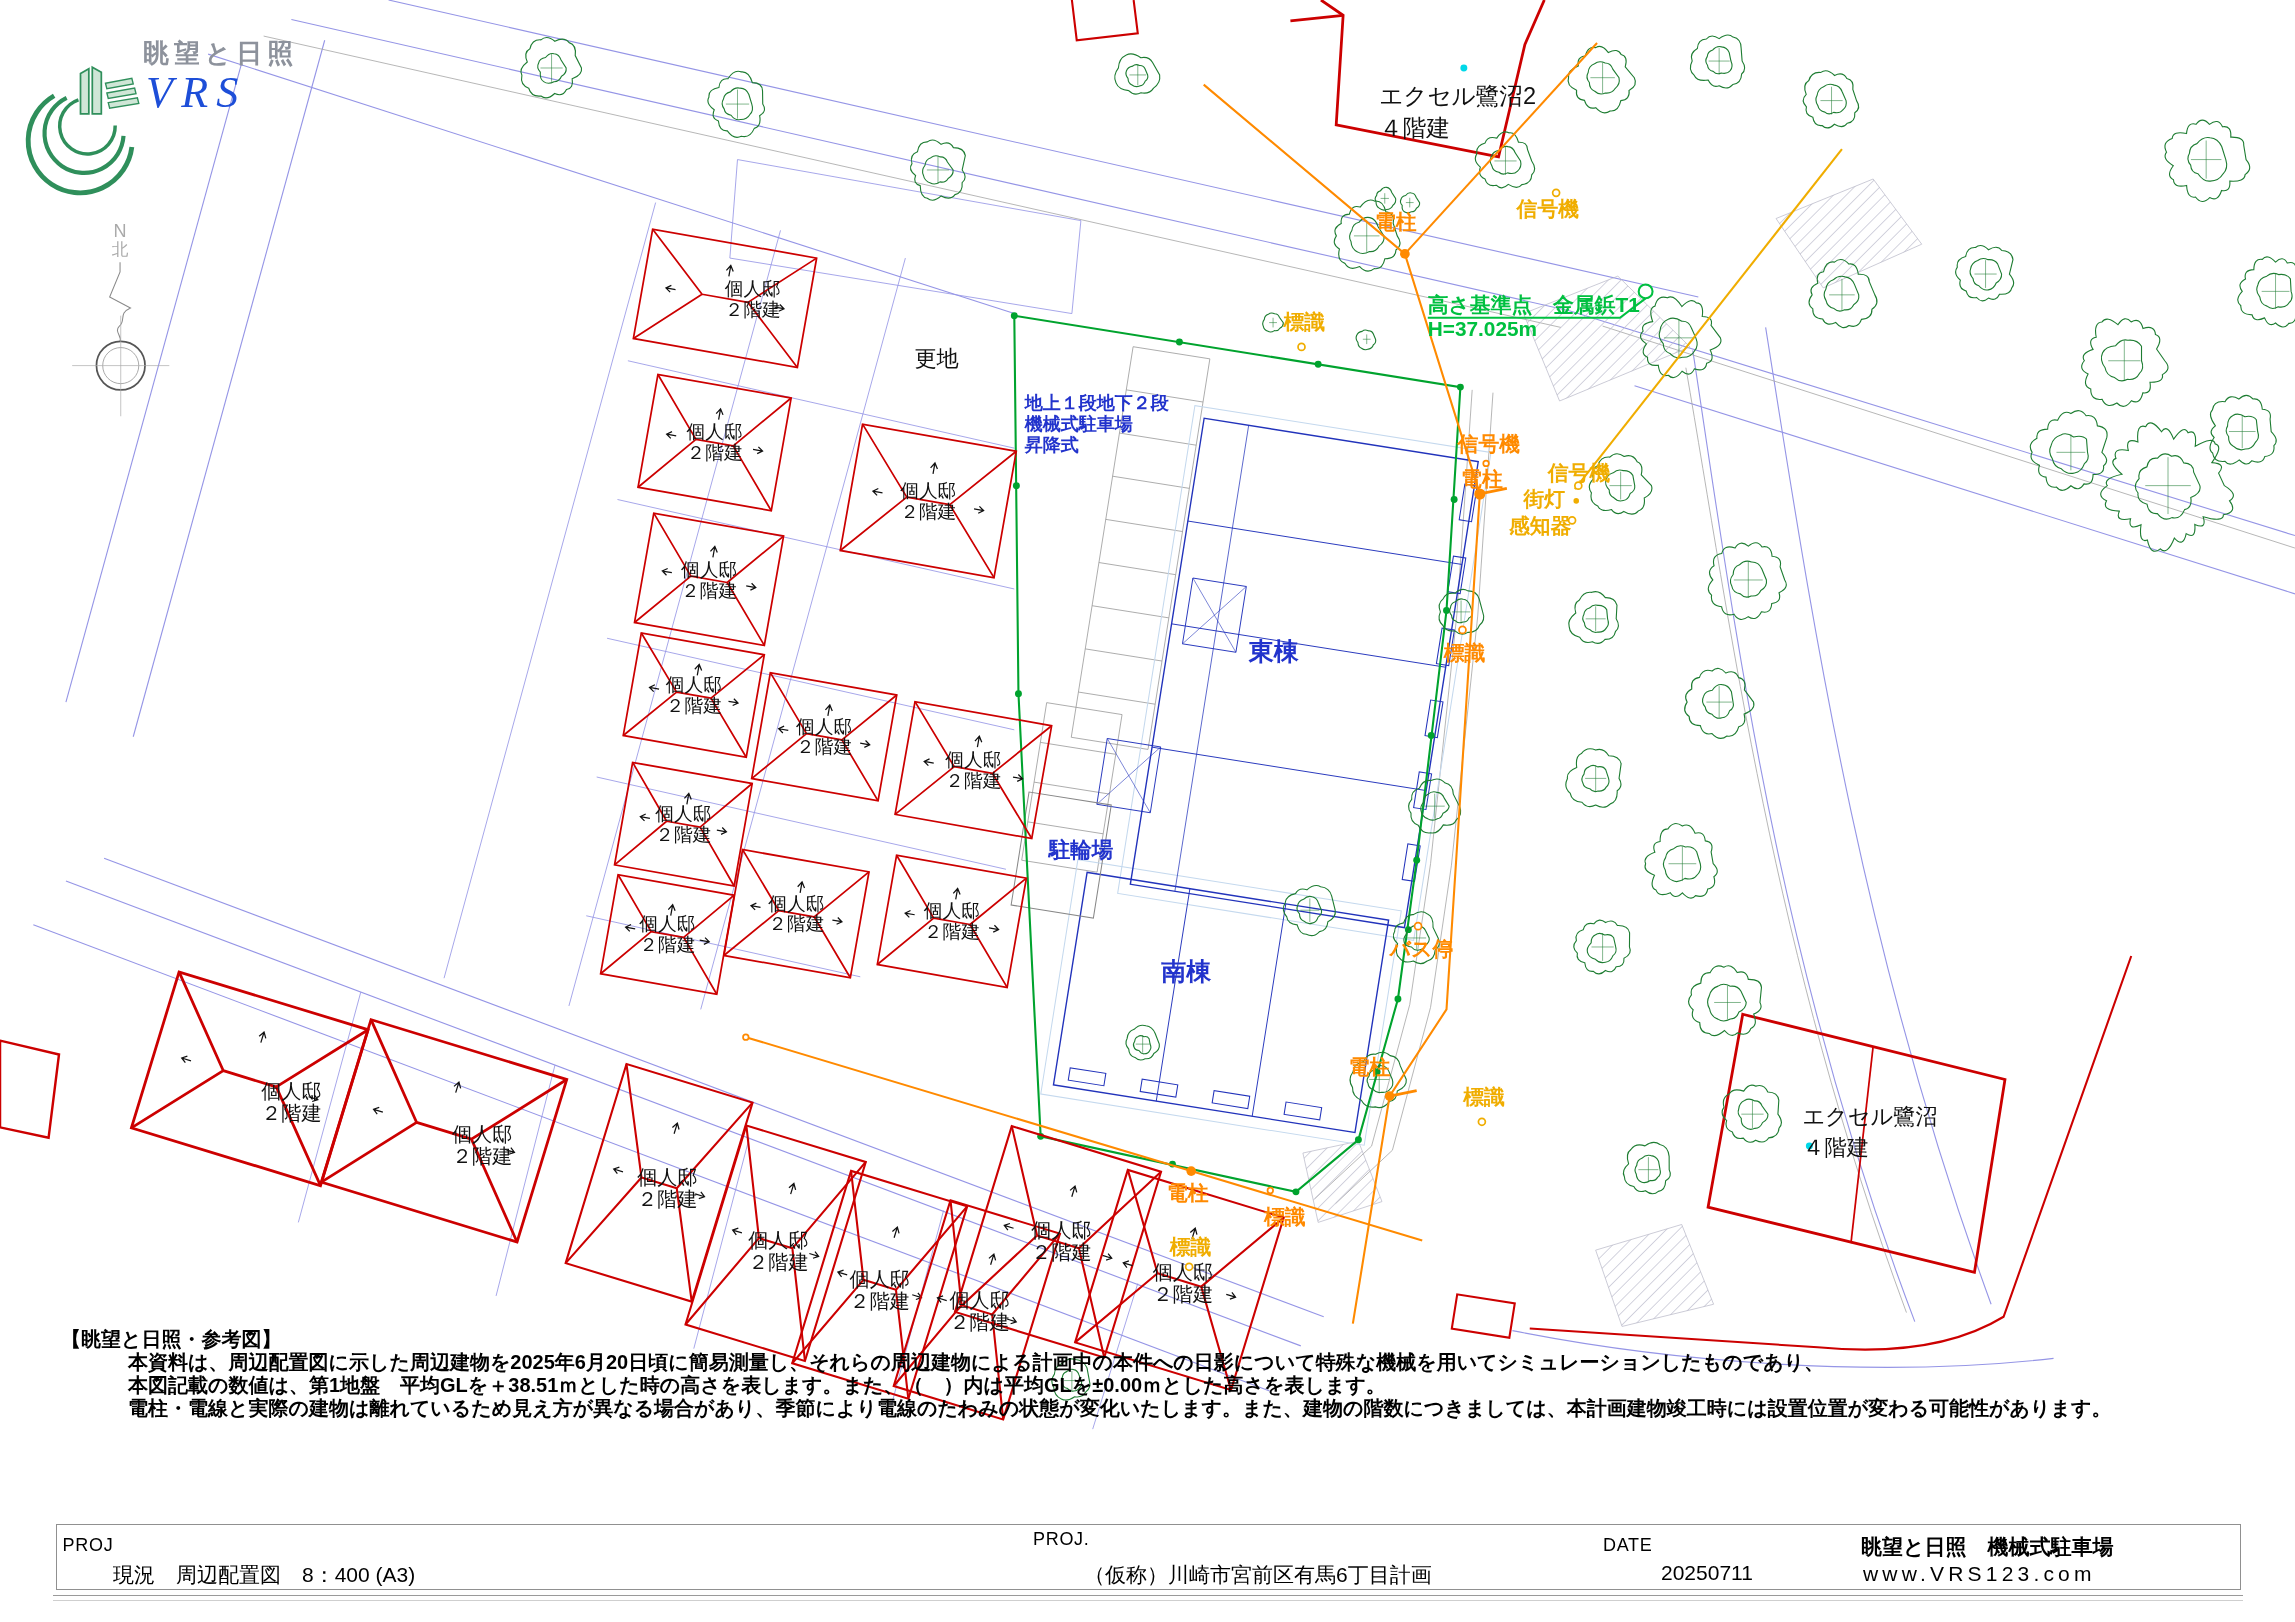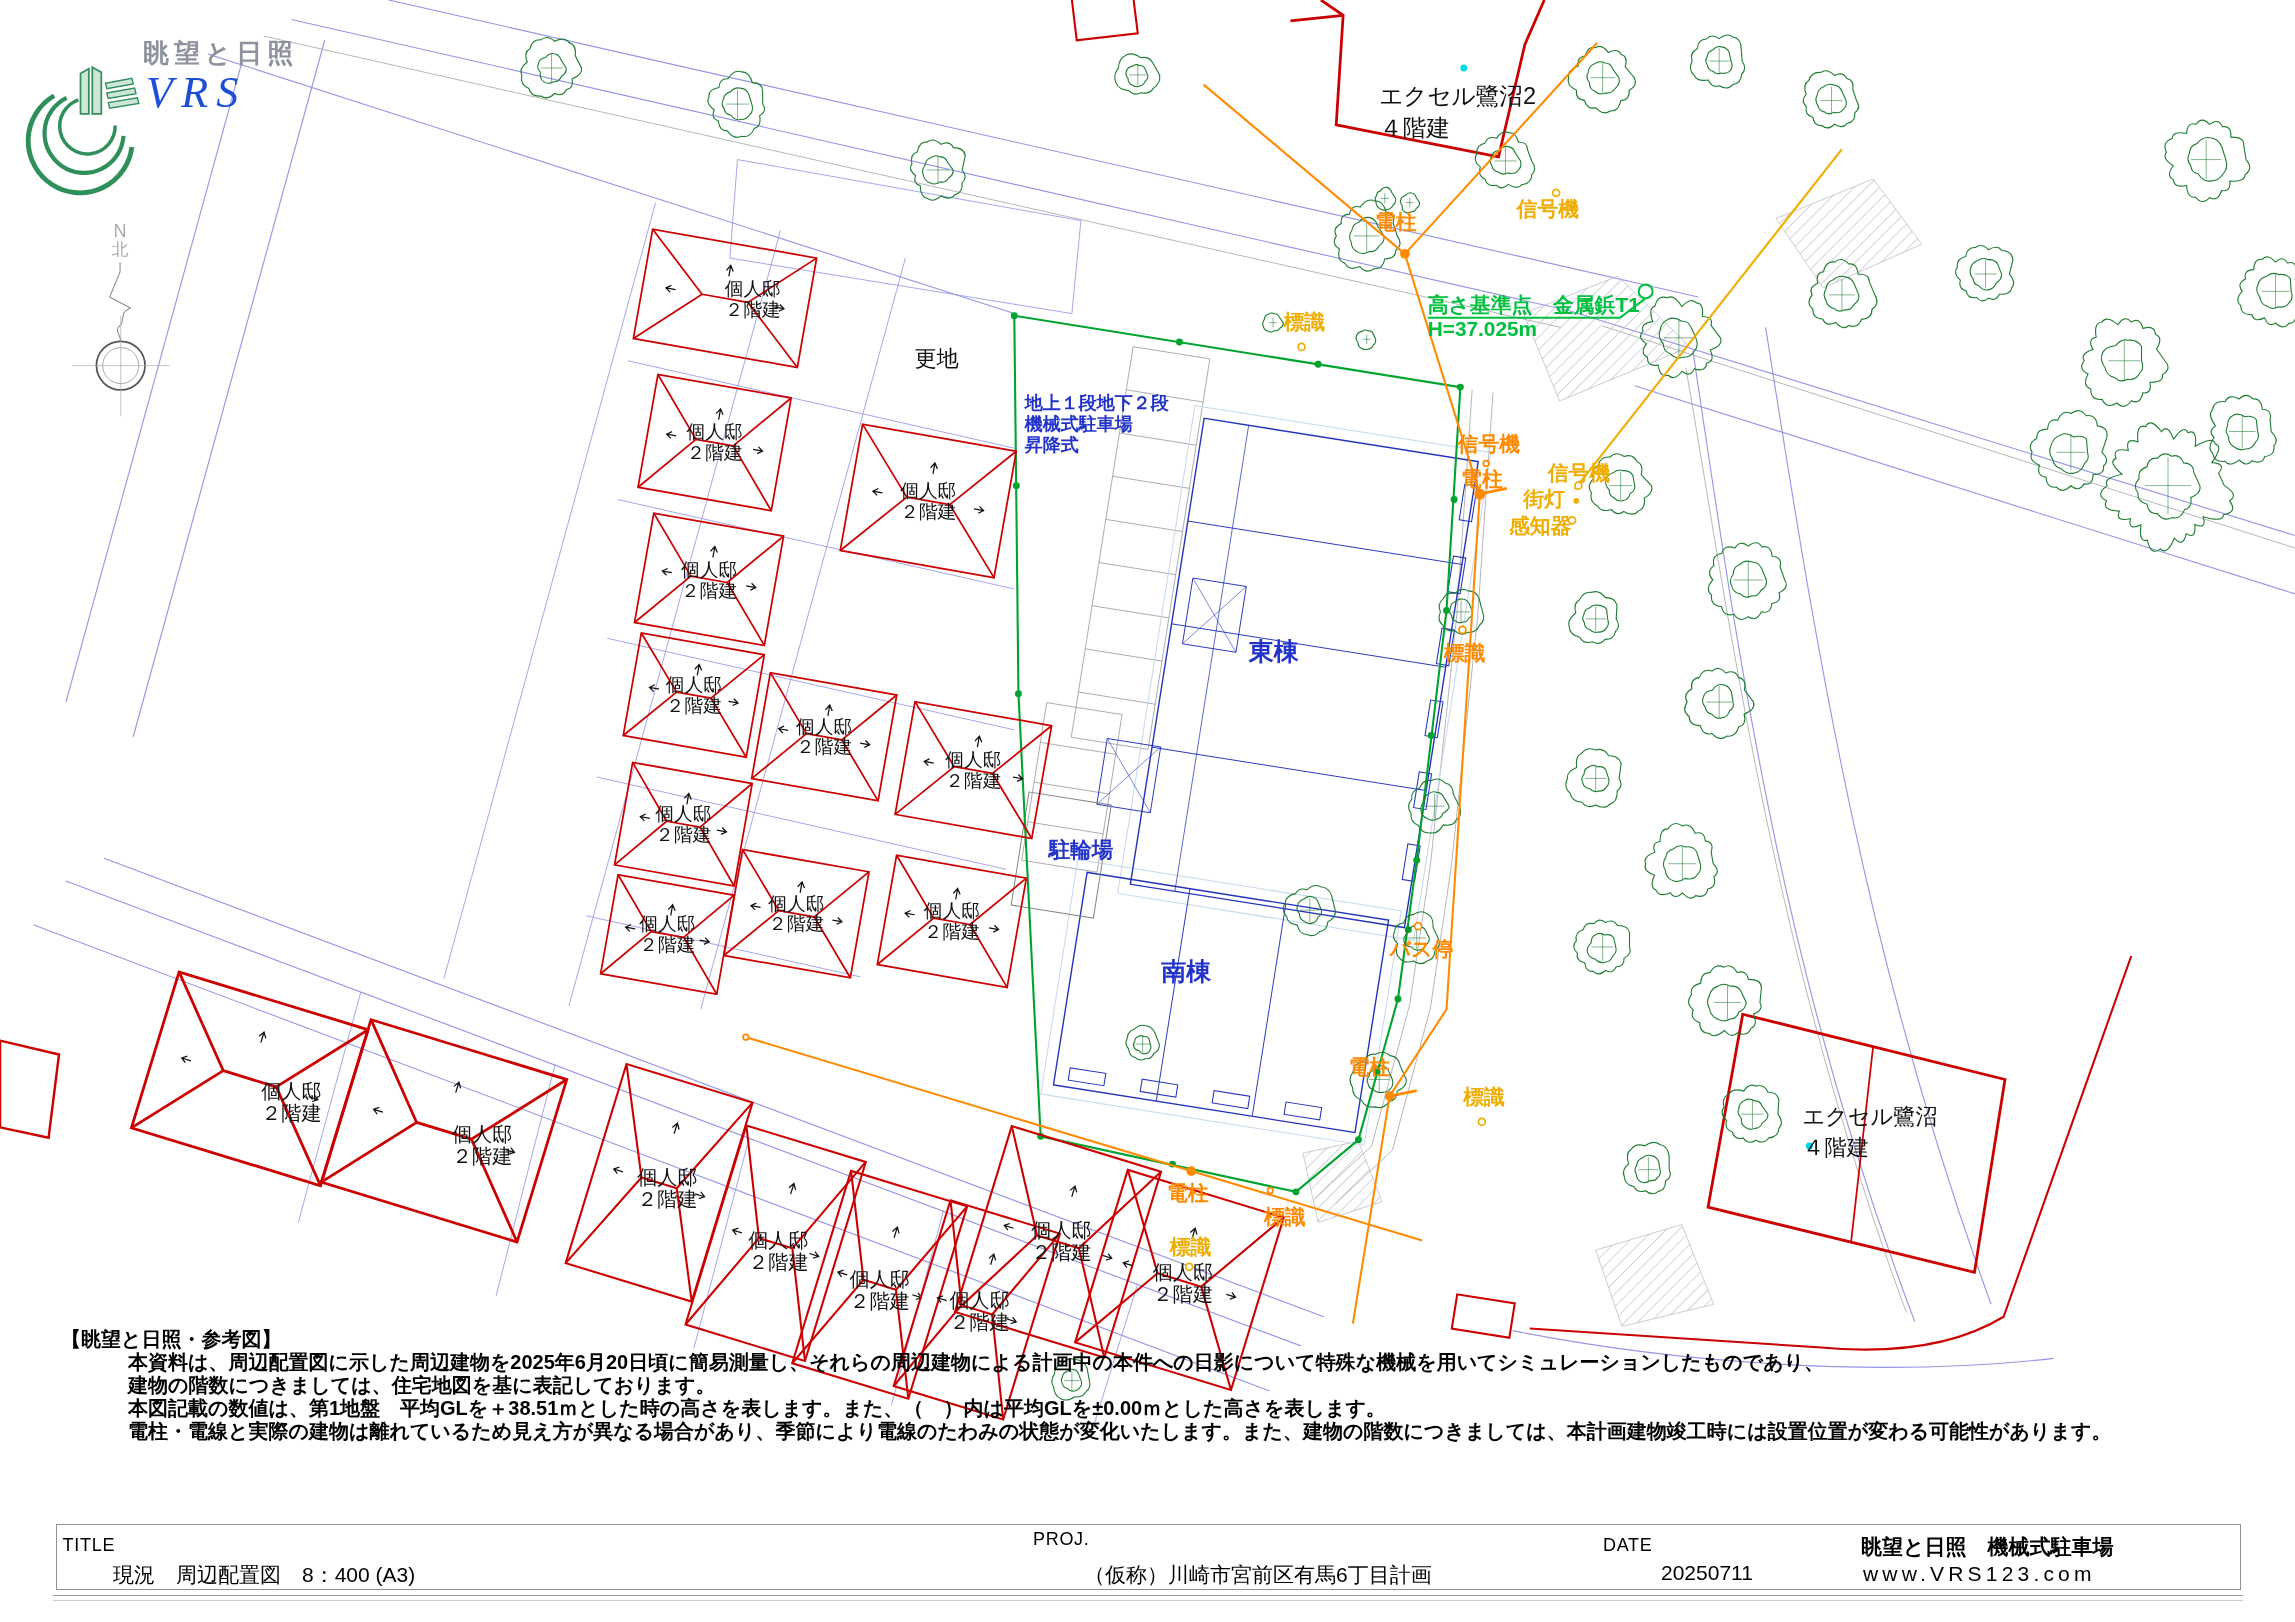--- a/index.html
+++ b/index.html
@@ -616,28 +616,27 @@
       </g>
 </svg>
 
 <div class="brand-jp">眺望と日照</div>
 <div class="brand-en">VRS</div>
 
 <div class="notes">
   <div>【眺望と日照・参考図】</div>
   <div class="body">
     <div>本資料は、周辺配置図に示した周辺建物を2025年6月20日頃に簡易測量し、それらの周辺建物による計画中の本件への日影について特殊な機械を用いてシミュレーションしたものであり、</div>
-    <div>建物の階数につきましては、住宅地図を基に表記しております。</div>
     <div>本図記載の数値は、第1地盤　平均GLを＋38.51ｍとした時の高さを表します。また、（　）内は平均GLを±0.00ｍとした高さを表します。</div>
     <div>電柱・電線と実際の建物は離れているため見え方が異なる場合があり、季節により電線のたわみの状態が変化いたします。また、建物の階数につきましては、本計画建物竣工時には設置位置が変わる可能性があります。</div>
   </div>
 </div>
 
 <div class="tblock">
-  <span class="tl-label" style="left:5.6px;top:9.7px;">TITLE</span>
+  <span class="tl-label" style="left:5.6px;top:9.7px;">PROJ</span>
   <span class="tl-val" style="left:56px;top:36px;">現況　周辺配置図　8：400 (A3)</span>
   <span class="tl-label" style="left:976px;top:4px;">PROJ.</span>
   <span class="tl-val" style="left:1027px;top:36px;">（仮称）川崎市宮前区有馬6丁目計画</span>
   <span class="tl-label" style="left:1546px;top:9.7px;">DATE</span>
   <span class="tl-val" style="left:1604px;top:36px;">20250711</span>
   <span class="tl-val" style="left:1804px;top:8.3px;font-weight:bold;">眺望と日照　機械式駐車場</span>
   <span class="tl-val website" style="left:1806px;top:37px;">www.VRS123.com</span>
 </div>
 <div class="tband"></div>
 

